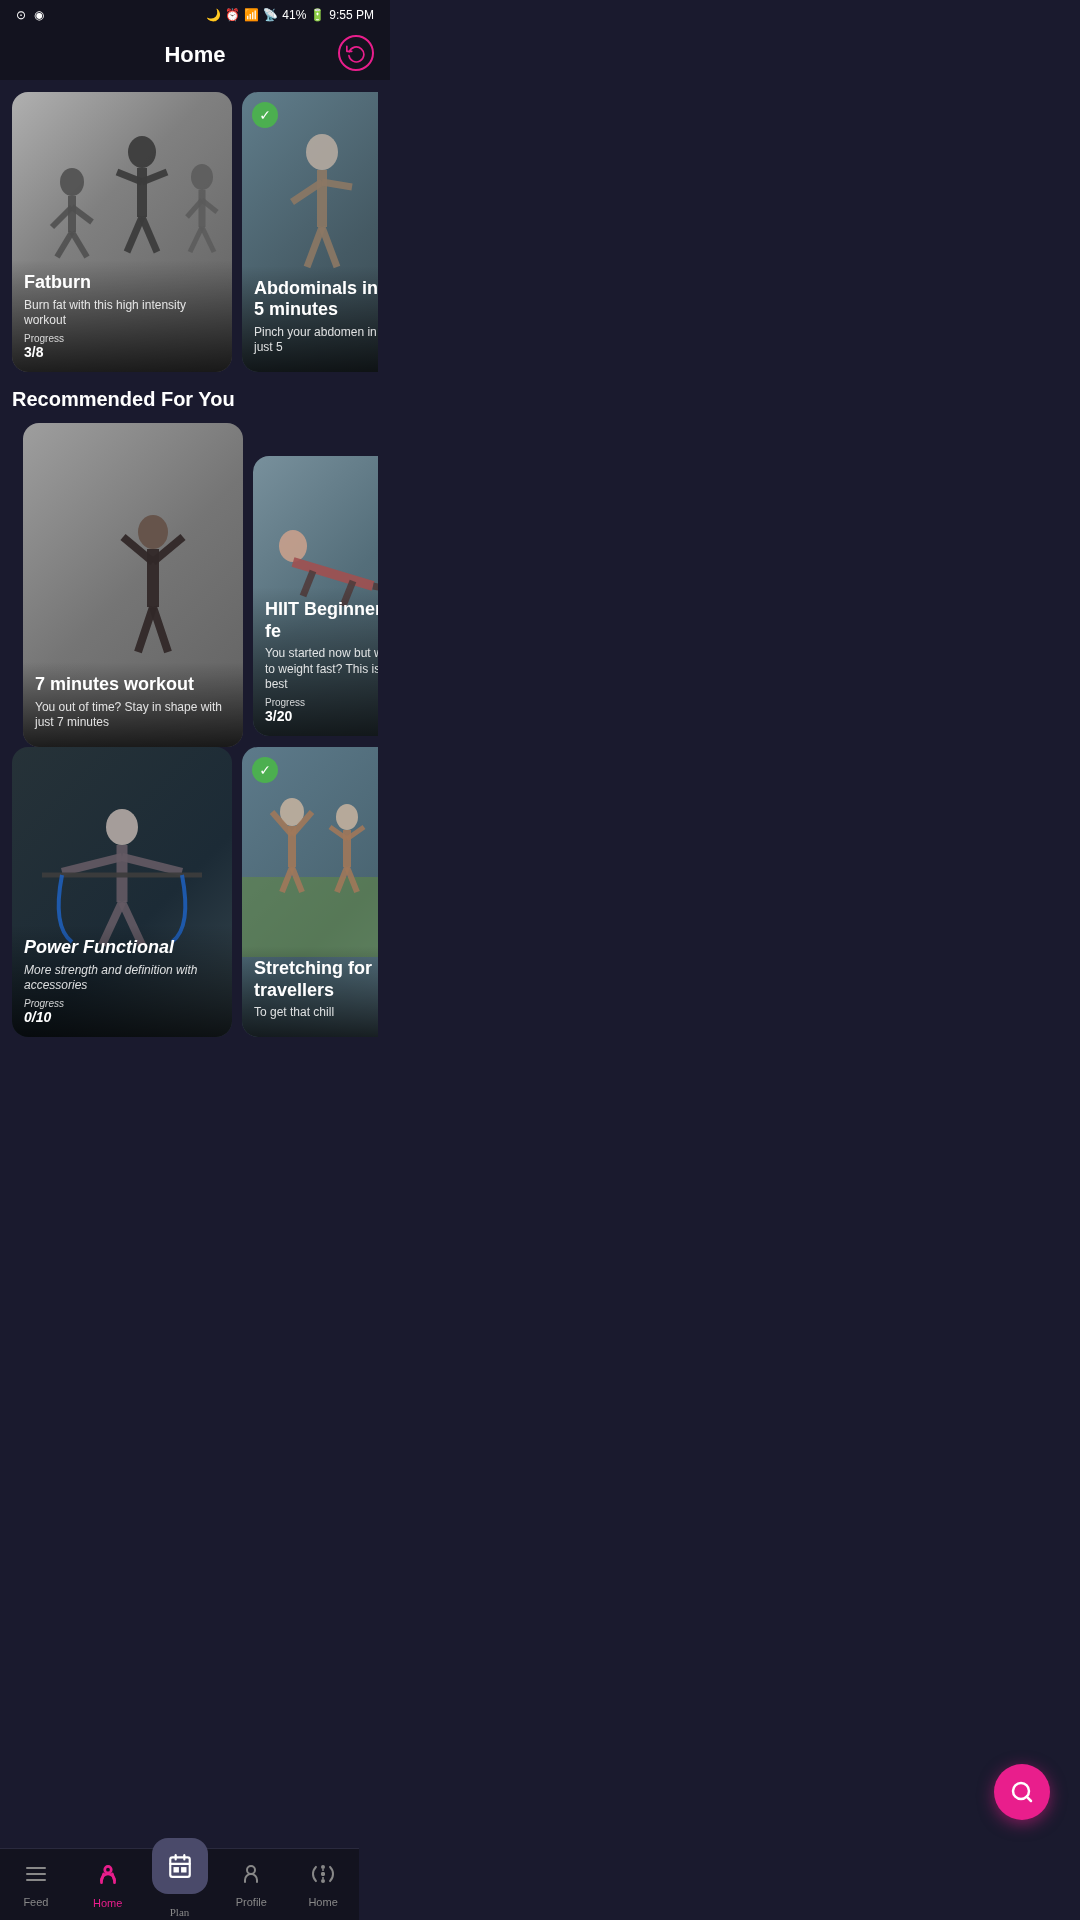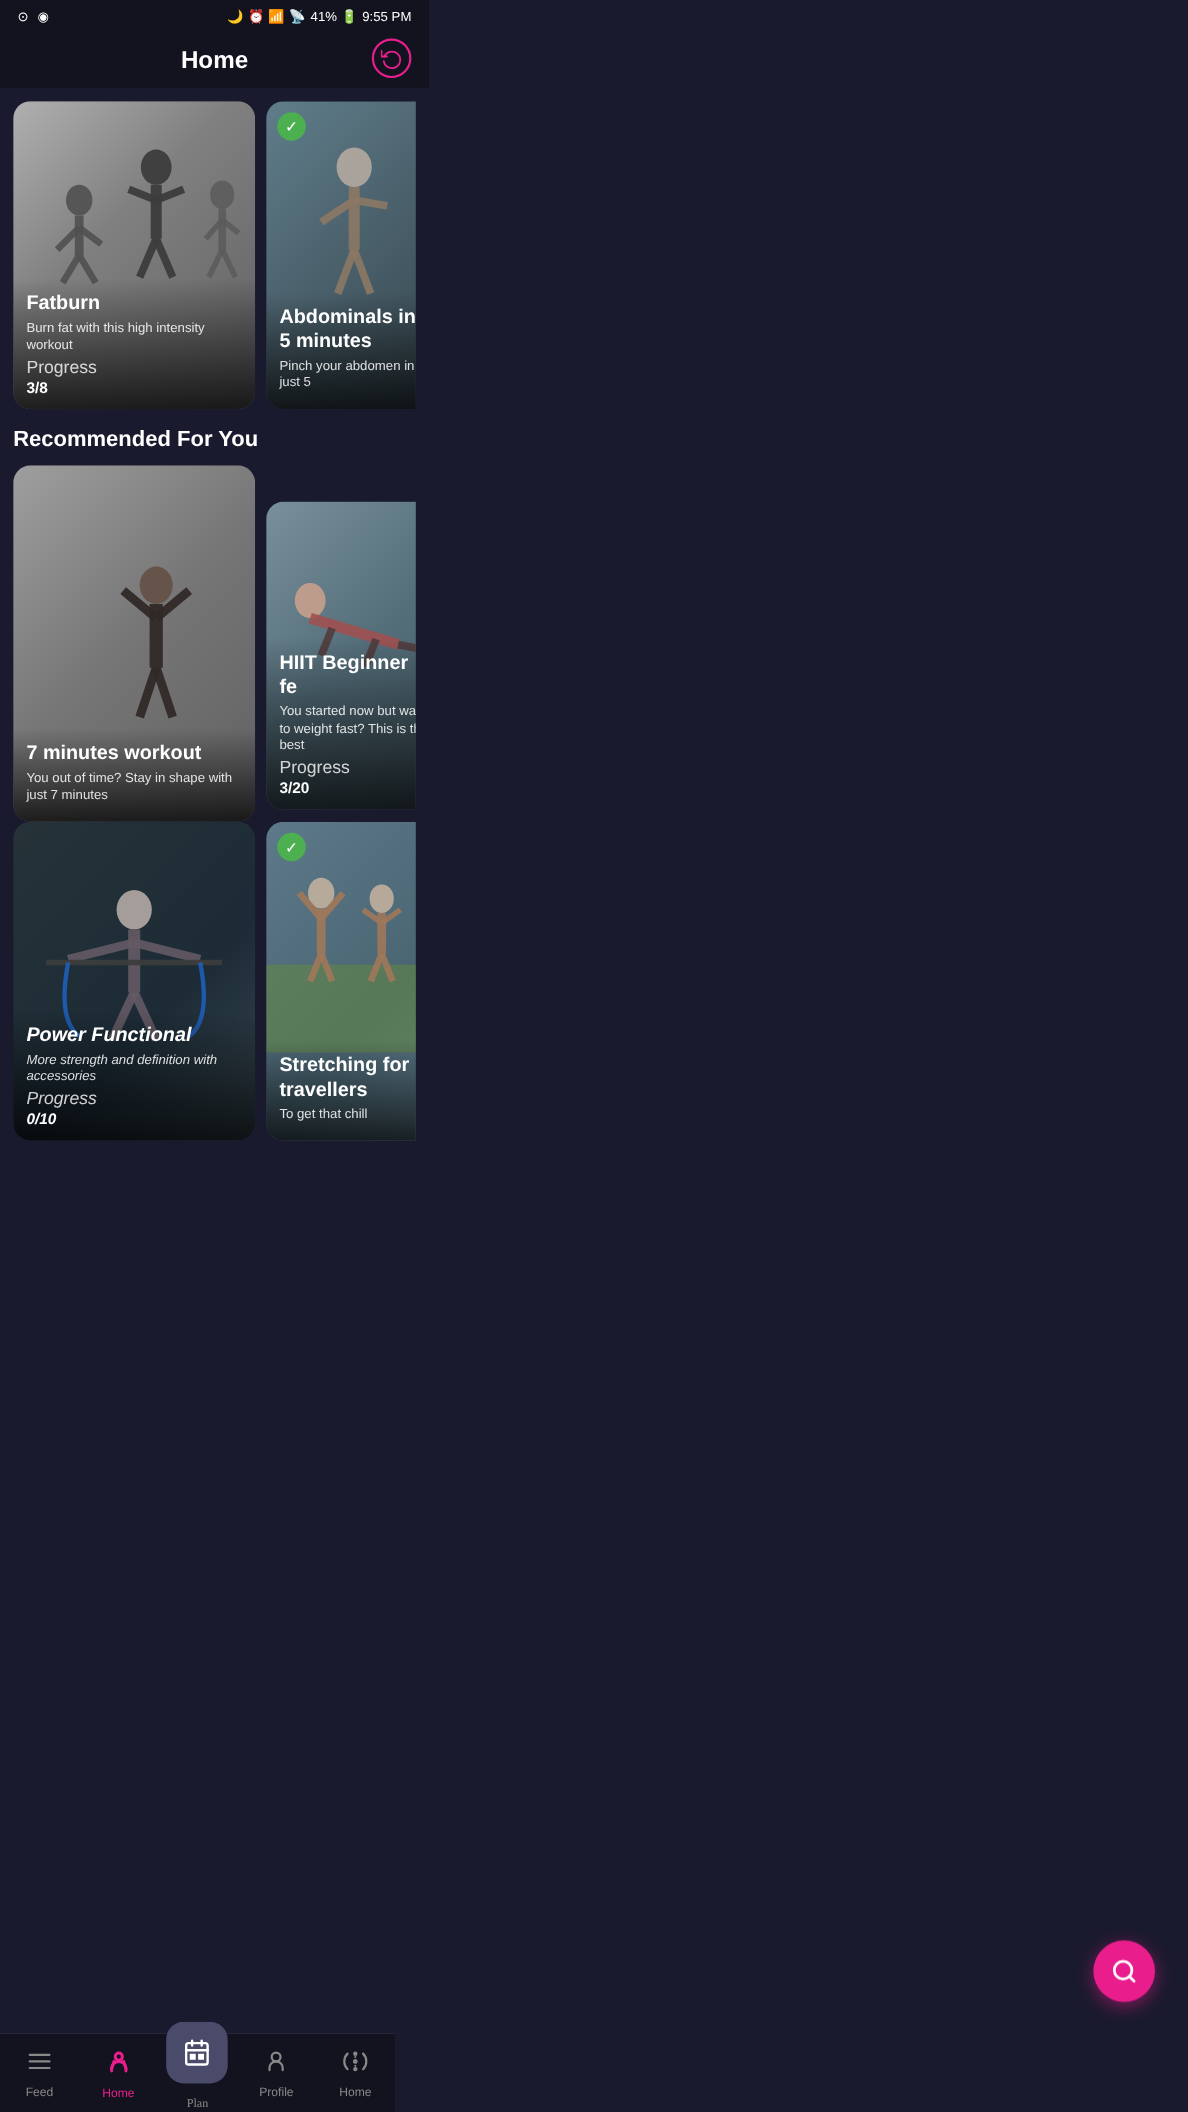--- a/index.html
+++ b/index.html
@@ -118,21 +118,21 @@
       line-height: 1.2;
       margin-bottom: 4px;
     }
     .card-desc {
       font-size: 12px;
       color: rgba(255,255,255,0.85);
       line-height: 1.3;
       margin-bottom: 4px;
     }
     .card-progress-label {
-      font-size: 16px;
+      font-size: 10px;
       color: rgba(255,255,255,0.8);
     }
     .card-progress-value {
       font-size: 14px;
       font-weight: 600;
       color: #fff;
     }
     .check-badge {
       position: absolute;
       top: 10px;
@@ -190,21 +190,21 @@
     
     .bottom-nav {
       position: fixed;
       bottom: 0;
       left: 0;
       width: 359px;
       height: 72px;
       background: #13131f;
       display: flex;
       align-items: center;
-      justify-content: flex-start;
+      justify-content: flex-end;
       border-top: 1px solid #2a2a3e;
       z-index: 200;
     }
     .nav-item {
       display: flex;
       flex-direction: column;
       align-items: center;
       gap: 4px;
       cursor: pointer;
       flex: 1;
@@ -318,21 +318,21 @@
         <div class="card-title">Abdominals in 5 minutes</div>
         <div class="card-desc">Pinch your abdomen in just 5</div>
       </div>
     </div>
   </div>
 
   <div class="section-title">Recommended For You</div>
 
   <div class="card-row">
 
-    <div class="card card-large" style="height:324px;">
+    <div class="card card-large" style="height:324px;margin-left:11px;">
       <div class="card-bg bg-7min">
         <svg width="220" height="190" viewBox="0 0 220 190" style="position:absolute;bottom:60px;left:20px;">
 
           <ellipse cx="110" cy="35" rx="15" ry="17" fill="rgba(100,80,70,0.9)"></ellipse>
           <line x1="110" y1="52" x2="110" y2="110" stroke="rgba(50,40,40,0.95)" stroke-width="12"></line>
           <line x1="110" y1="65" x2="80" y2="40" stroke="rgba(50,40,40,0.95)" stroke-width="8"></line>
           <line x1="110" y1="65" x2="140" y2="40" stroke="rgba(50,40,40,0.95)" stroke-width="8"></line>
           <line x1="110" y1="110" x2="95" y2="155" stroke="rgba(50,40,40,0.95)" stroke-width="8"></line>
           <line x1="110" y1="110" x2="125" y2="155" stroke="rgba(50,40,40,0.95)" stroke-width="8"></line>
         </svg>

